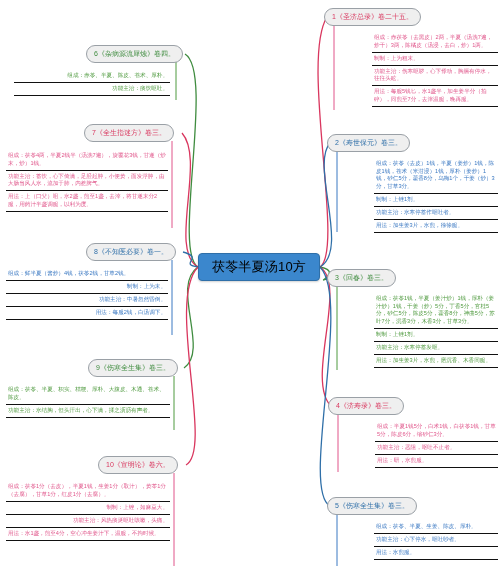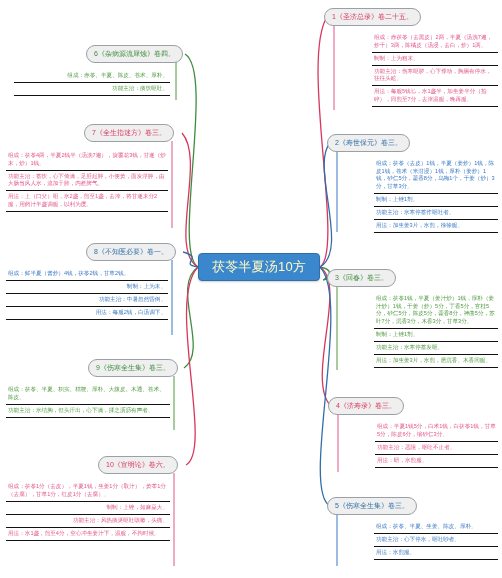--- a/index.html
+++ b/index.html
@@ -26,21 +26,21 @@
   .root-node {
     position: absolute;
     left: 198px; top: 253px;
     width: 122px; height: 28px;
     background: #3b87cd;
     border: 1px solid #2f6fa8;
     border-radius: 4px;
     display: flex;
     align-items: center;
     justify-content: center;
-    color: #fef9c3;
+    color: #000000;
     font-size: 13px;
     letter-spacing: 0.2px;
     z-index: 6;
     box-shadow: 0 1px 2px rgba(0,0,0,.18);
   }
 
   
   .topic {
     position: absolute;
     background: #efefef;

